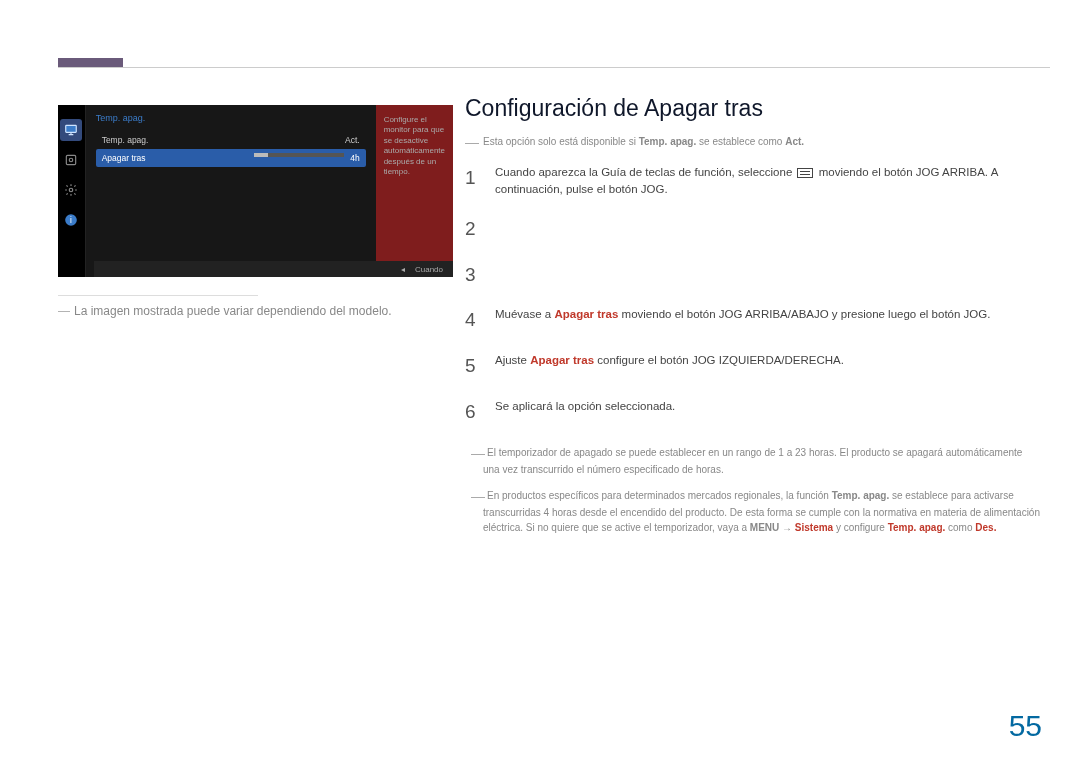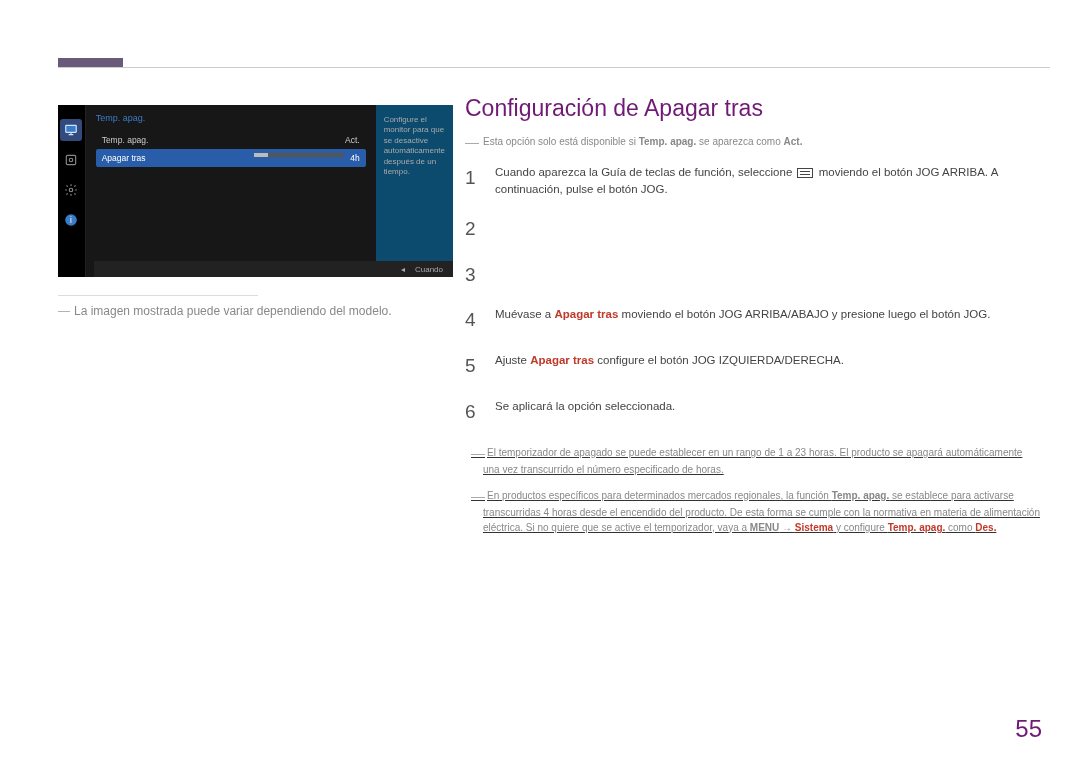--- a/index.html
+++ b/index.html
@@ -64,21 +64,21 @@
   }
   .menu-row.sel { background: #2a5da9; color: #fff; border-radius: 2px; }
   .slider {
     width: 90px; height: 4px; background: #555;
     display: inline-block; vertical-align: middle;
     margin: 0 6px;
   }
   .slider-fill { width: 15%; height: 100%; background: #bbb; }
   .osd-side {
     flex: 1;
-    background: #0c4a6e;
+    background: #7f1d1d;
     padding: 10px 8px;
     font-size: 8px;
     color: #aaa;
     line-height: 1.3;
   }
   .osd-footer {
     position: absolute;
     bottom: 0; right: 0;
     height: 16px;
     background: #222;
@@ -101,21 +101,21 @@
   }
   .caption .dash { color: #aaa; margin-right: 4px; }
 
   .content {
     position: absolute;
     top: 95px; left: 465px; right: 40px;
   }
   h2 {
     font-weight: 500;
     font-size: 23px;
-    color: #701a75;
+    color: #0f172a;
     margin-bottom: 12px;
   }
   .note {
     font-size: 10px; color: #888;
     margin-bottom: 14px;
   }
   .note .dash { margin-right: 4px; color: #aaa; font-size: 14px; vertical-align: middle;}
   .note b { color: #888; font-weight: 700; }
   ol.steps {
     list-style: none;
@@ -148,41 +148,40 @@
   .menu-icon::before, .menu-icon::after {
     content: "";
     position: absolute;
     left: 2px; right: 2px; height: 1px; background: #444;
   }
   .menu-icon::before { top: 2.5px; }
   .menu-icon::after { top: 5.5px; }
 
   .footnotes {
     margin-top: 6px;
-    text-decoration: underline;
   }
   .footnotes p {
     font-size: 10px;
     color: #888;
     line-height: 1.45;
     margin-bottom: 8px;
     padding-left: 18px;
     text-indent: -12px;
   }
   .footnotes .dash {
     color: #aaa; font-size: 14px; margin-right: 2px; vertical-align: middle;
   }
   .footnotes b.dark { color: #888; font-weight: 700; }
   .footnotes b.red { color: #c0392b; font-weight: 700; }
 
   .pagenum {
     position: absolute;
     right: 38px; bottom: 20px;
-    font-size: 24px;
-    color: #701a75;
+    font-size: 30px;
+    color: #0369a1;
     font-weight: 300;
   }
 </style>
 </head>
 <body>
 
 <div class="top-bar"></div>
 <div class="top-line"></div>
 
 <div class="screenshot-area">
@@ -238,21 +237,21 @@
   <div class="caption-line"></div>
   <div class="caption">
     <span class="dash">―</span><span>La imagen mostrada puede variar dependiendo del modelo.</span>
   </div>
 </div>
 
 <div class="content">
   <h2>Configuración de Apagar tras</h2>
 
   <div class="note">
-    <span class="dash">―</span><span>Esta opción solo está disponible si </span><b>Temp. apag.</b><span> se aparezca como </span><b>Act.</b>
+    <span class="dash">―</span><span>Esta opción solo está disponible si </span><b>Temp. apag.</b><span> se establece como </span><b>Act.</b>
   </div>
 
   <ol class="steps">
     <li>
       <span class="num">1</span>
       <span class="step-text">
         <span>Cuando aparezca la Guía de teclas de función, seleccione </span><span class="menu-icon"></span><span> moviendo el botón JOG ARRIBA. A continuación, pulse el botón JOG.</span>
       </span>
     </li>
     <li>

